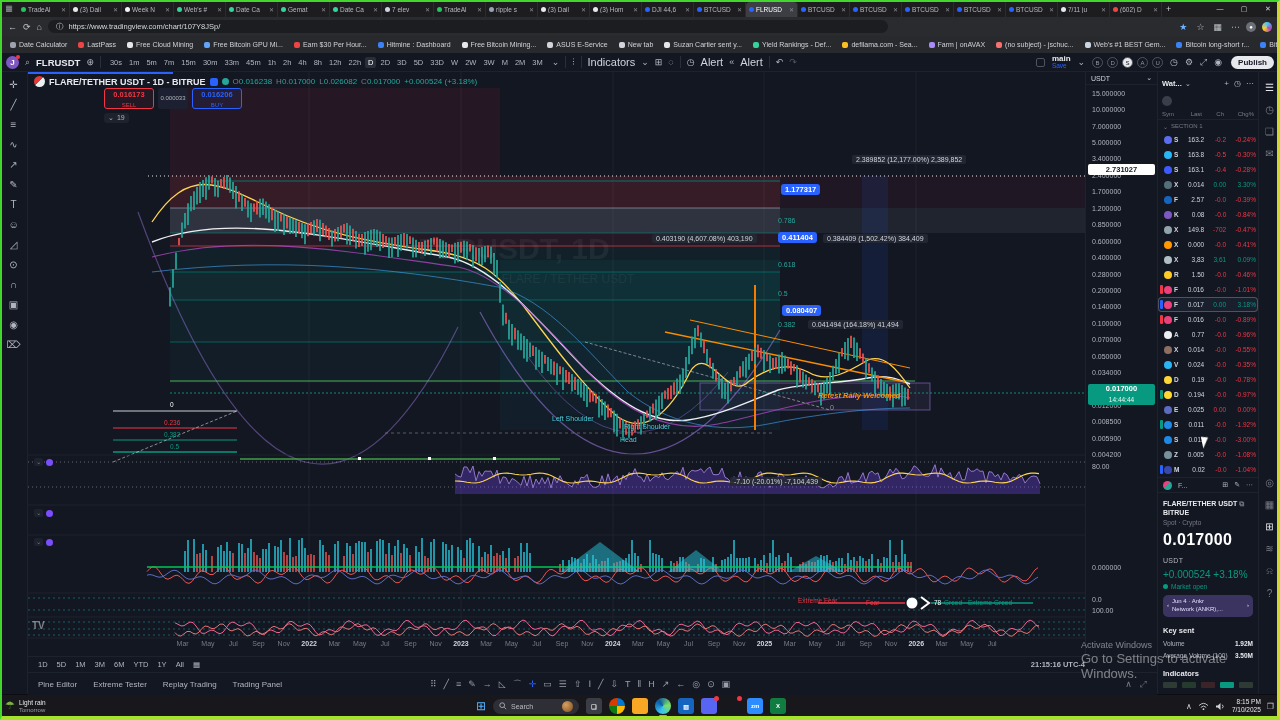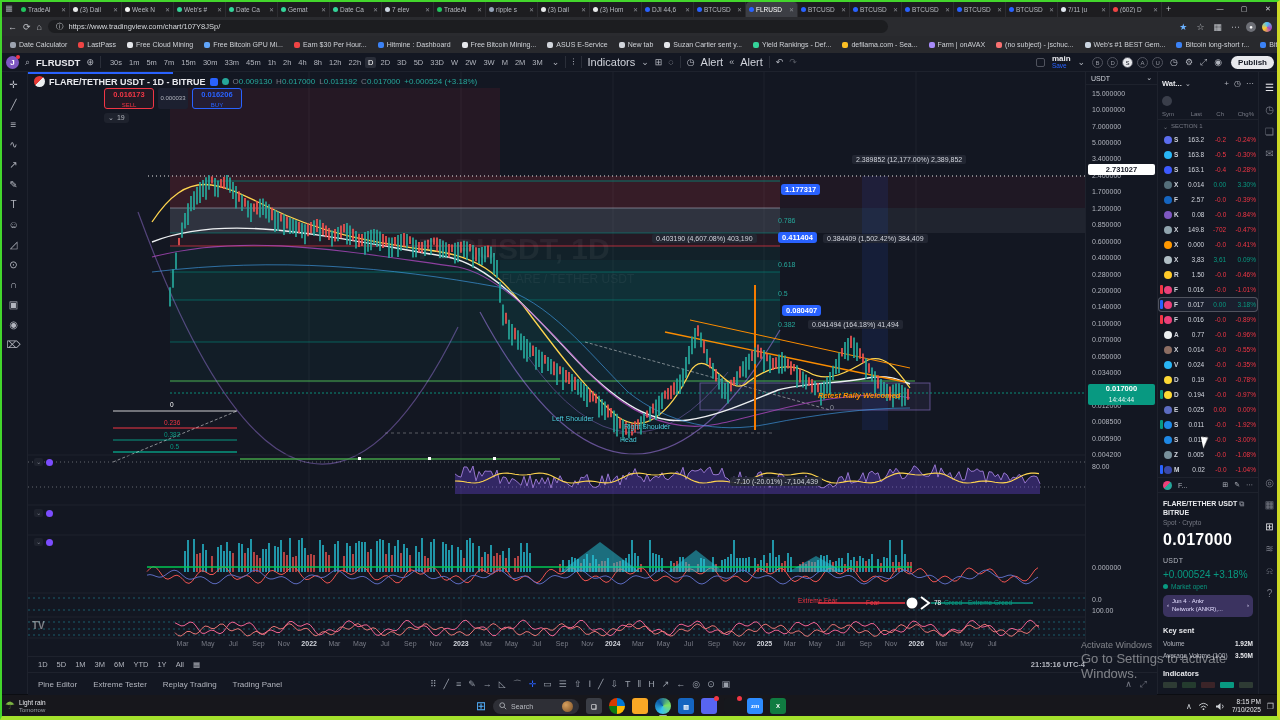--- a/index.html
+++ b/index.html
@@ -640,23 +640,23 @@
   <div class="a wm1">FLRUSDT, 1D</div>
   <div class="a wm2">FLARE / TETHER USDT</div>
 
   <div class="a lg1">
     <span id="symlogo"></span>
     <span id="lgtitle">FLARE/TETHER USDT - 1D - BITRUE</span>
     <span class="lgicb"></span>
     <span class="lgicg"></span>
     <span id="ohlc">
 
-    <span><b>O</b><span>0.009130</span></span>
+    <span><b>O</b><span>0.016238</span></span>
         <span><b>H</b><span>0.017000</span></span>
-        <span><b>L</b><span>0.013192</span></span>
+        <span><b>L</b><span>0.026082</span></span>
         <span><b>C</b><span>0.017000</span></span>
       </span>
     <span id="lgchg">+0.000524 (+3.18%)</span>
   </div>
   <div class="a bsw">
     <div class="bsbox sell"><b>0.016173</b><i>SELL</i></div>
     <div class="spread">0.000033</div>
     <div class="bsbox buy"><b>0.016206</b><i>BUY</i></div>
   </div>
   <div class="a indpill">

